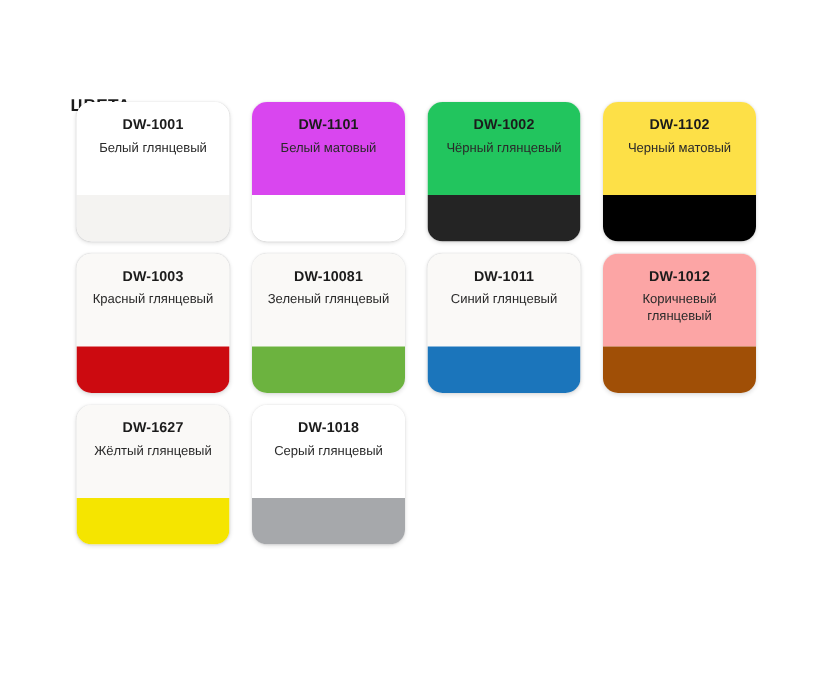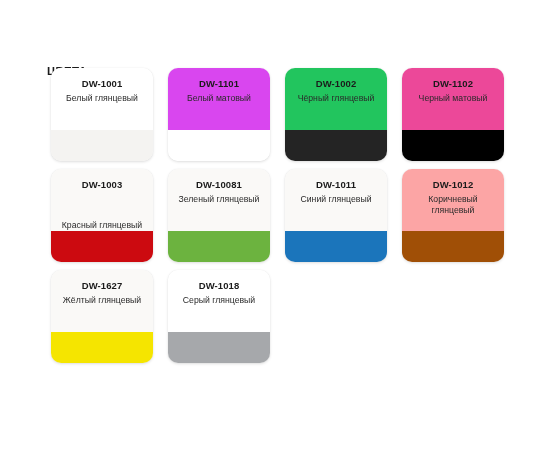--- a/index.html
+++ b/index.html
@@ -107,28 +107,28 @@
         <div class="card-swatch" style="background: rgb(255, 255, 255);"></div>
       </div>
       <div class="card">
         <div class="card-label" style="background: #22c55e;">
           <div class="card-code">DW-1002</div>
           <div class="card-name">Чёрный глянцевый</div>
         </div>
         <div class="card-swatch" style="background: rgb(36, 36, 36);"></div>
       </div>
       <div class="card">
-        <div class="card-label" style="background: #ec4899;">
+        <div class="card-label" style="background: #fde047;">
           <div class="card-code">DW-1102</div>
           <div class="card-name">Черный матовый</div>
         </div>
         <div class="card-swatch" style="background: rgb(0, 0, 0);"></div>
       </div>
       <div class="card">
-        <div class="card-label" style="background: rgb(250, 249, 247); justify-content: space-between;">
+        <div class="card-label" style="background: rgb(250, 249, 247);">
           <div class="card-code">DW-1003</div>
           <div class="card-name">Красный глянцевый</div>
         </div>
         <div class="card-swatch" style="background: rgb(204, 10, 16);"></div>
       </div>
       <div class="card">
         <div class="card-label" style="background: rgb(250, 249, 247);">
           <div class="card-code">DW-10081</div>
           <div class="card-name">Зеленый глянцевый</div>
         </div>

